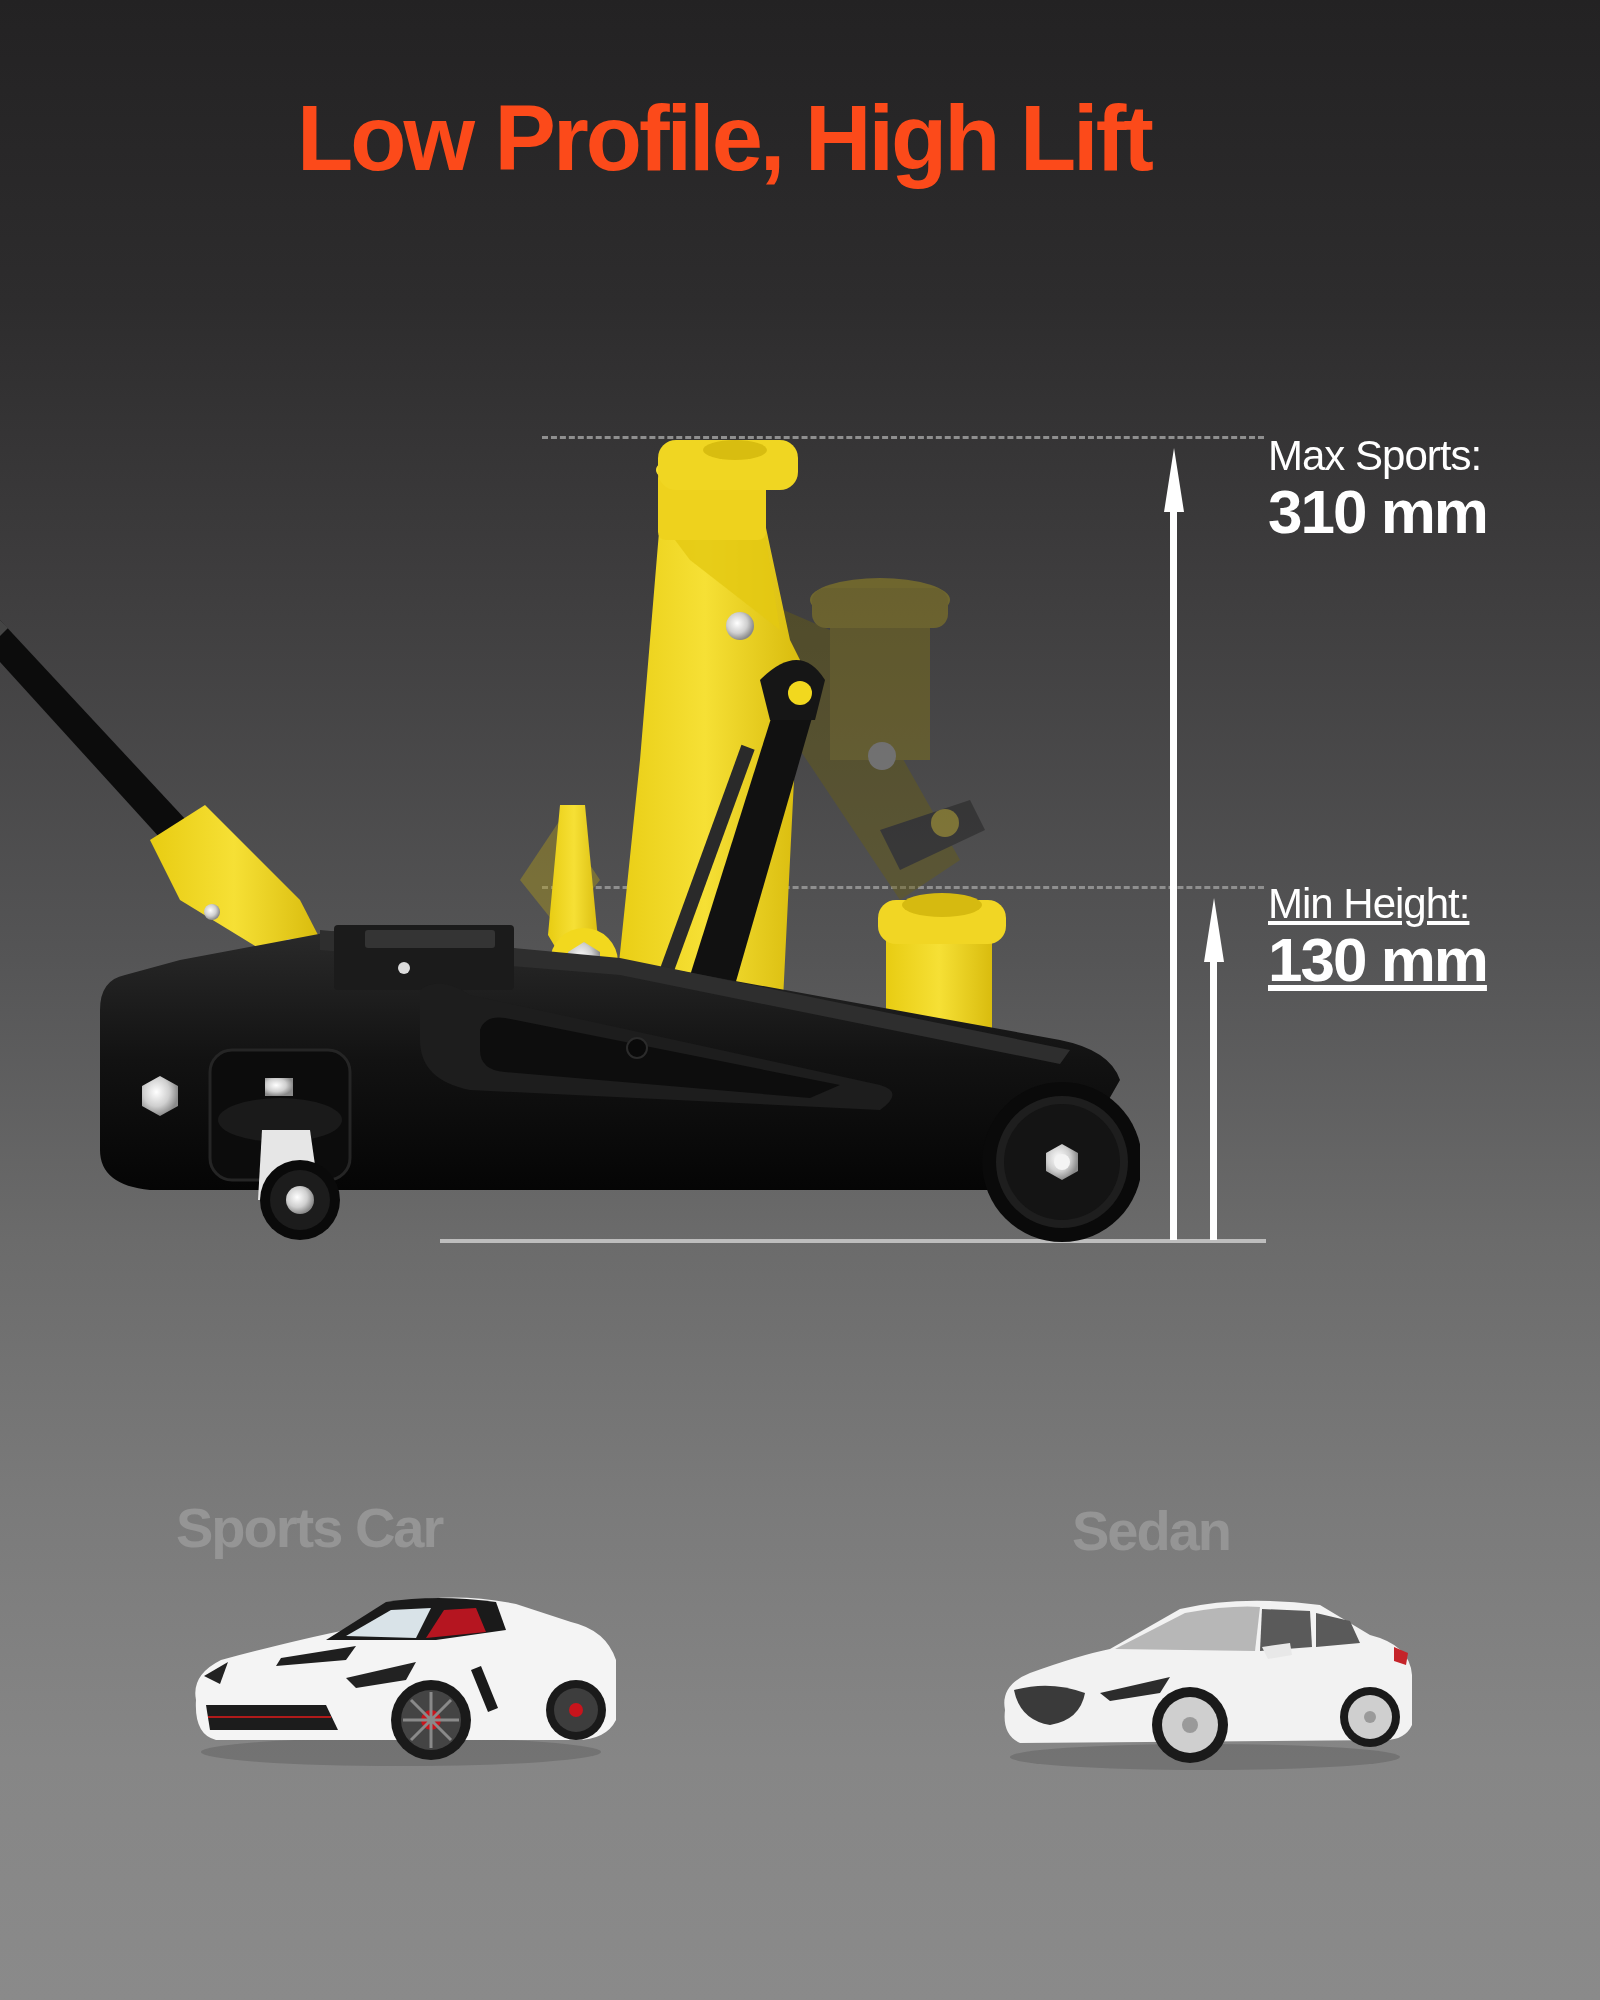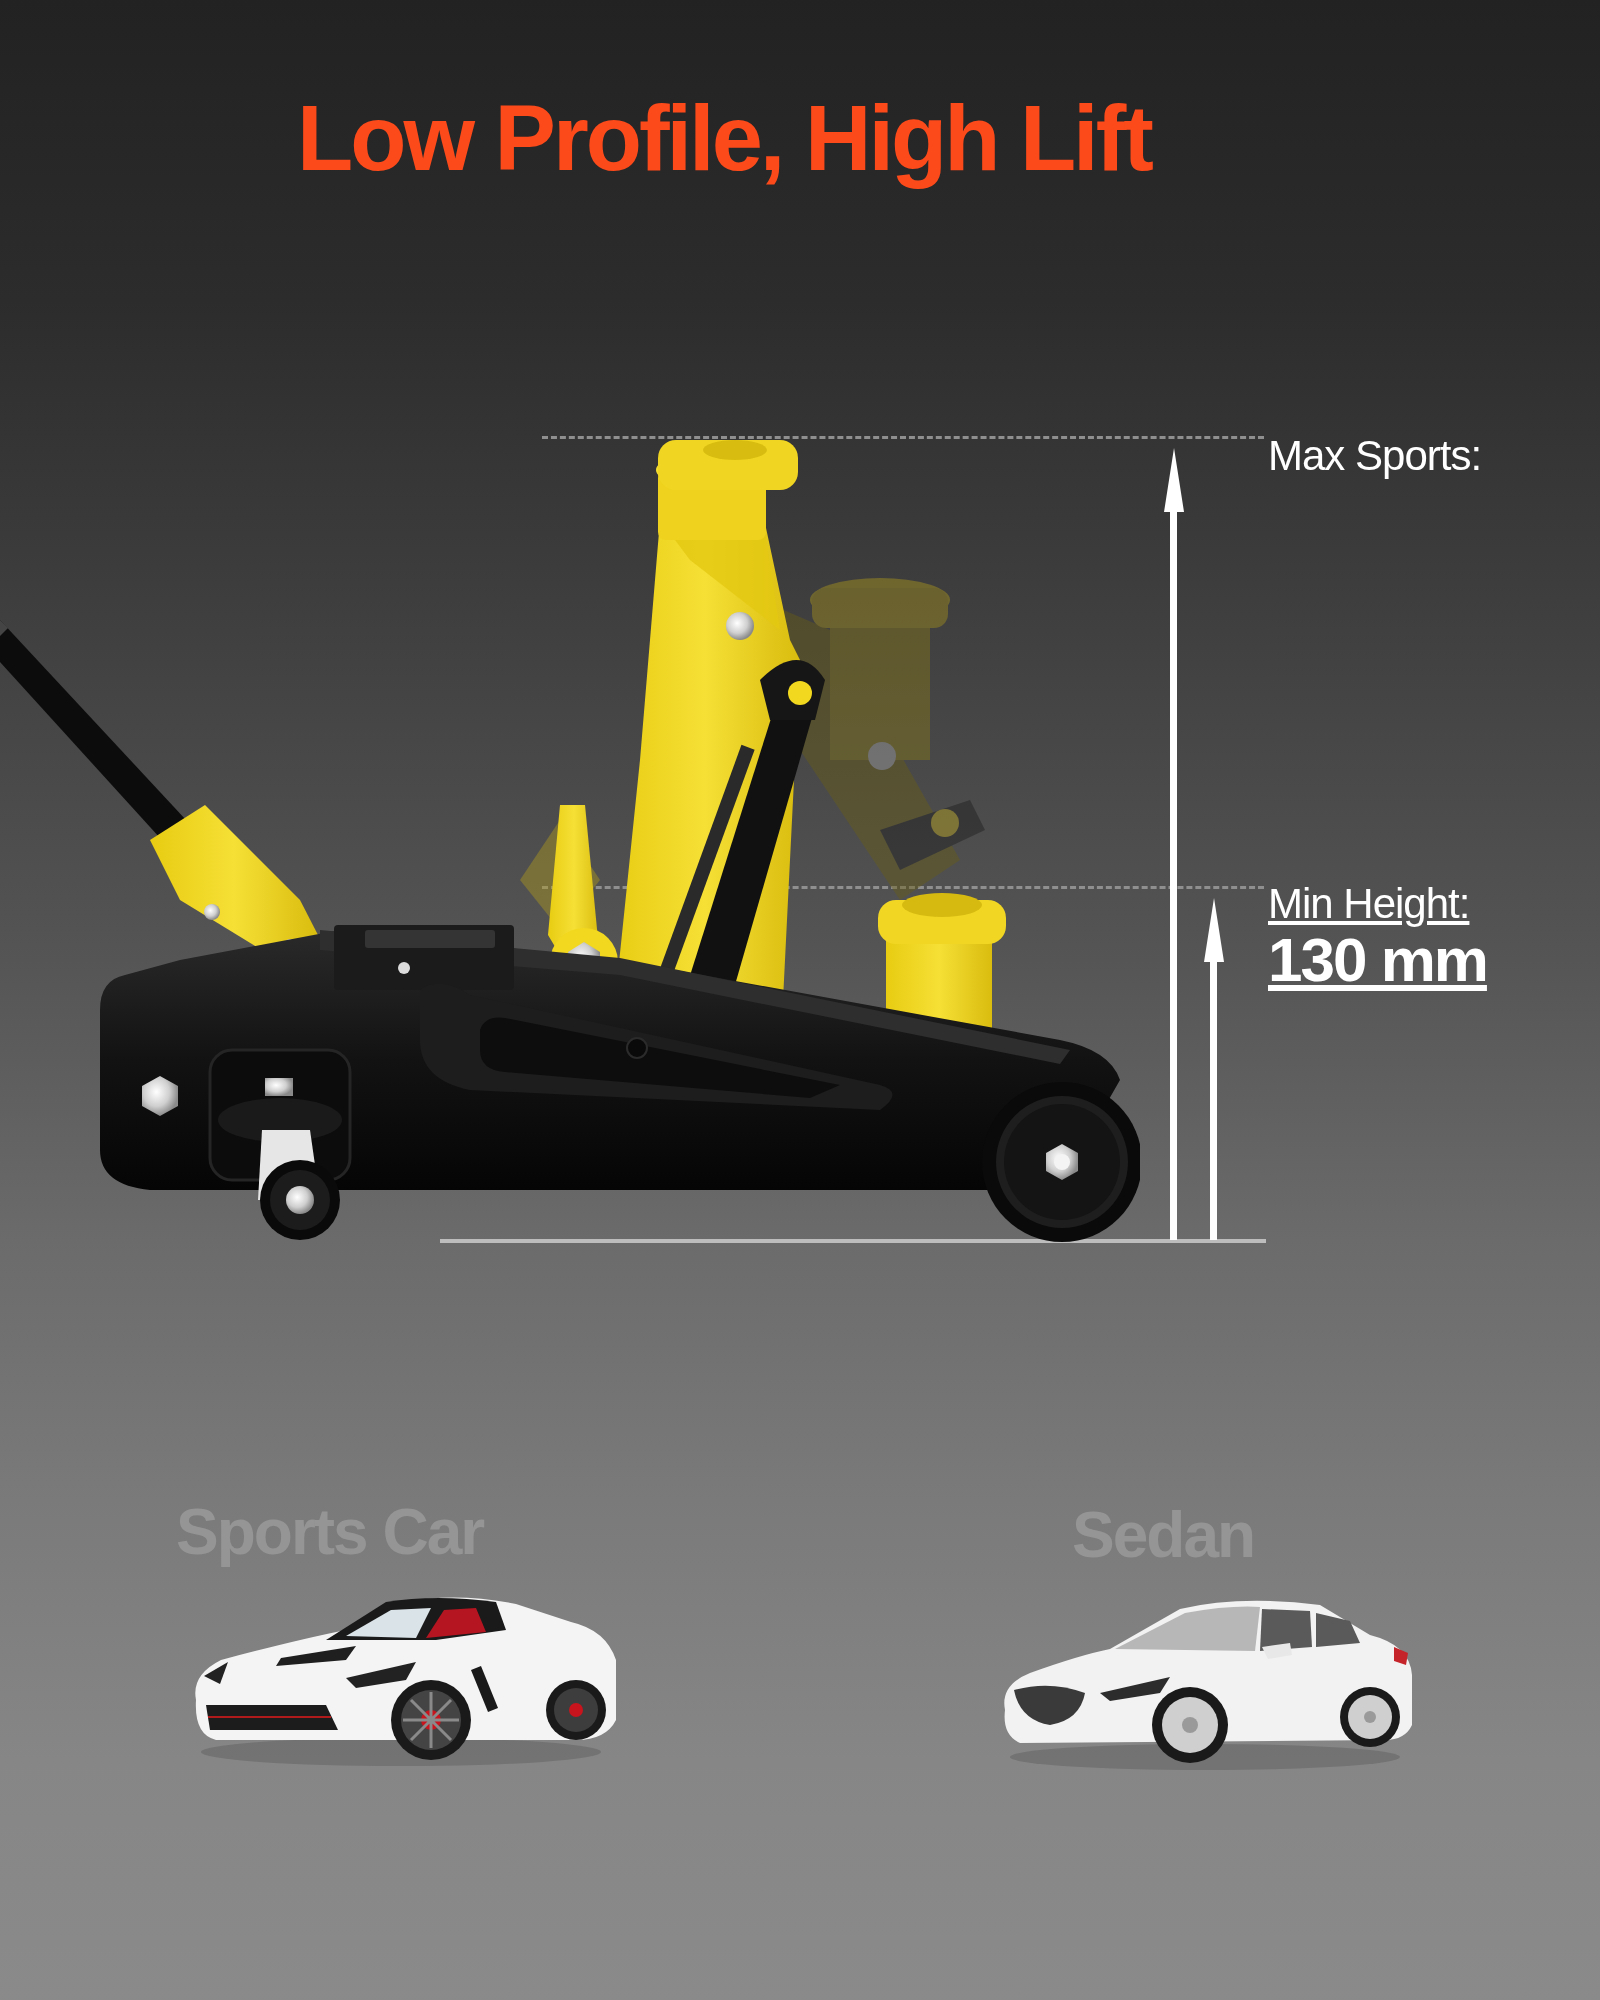--- a/index.html
+++ b/index.html
@@ -8,21 +8,21 @@
     font-family:"Liberation Sans","DejaVu Sans",sans-serif;}
   .title{position:absolute;left:0;top:92px;width:1448px;text-align:center;
     font-size:92px;font-weight:bold;letter-spacing:-3px;color:#fc4a1a;line-height:1;}
   .dash{position:absolute;height:0;border-top:3px dashed #8f8f8f;}
   .ground{position:absolute;left:440px;top:1239px;width:826px;height:4px;background:#bdbdbd;}
   .arrow-shaft{position:absolute;width:7px;background:#ffffff;}
   .arrow-head{position:absolute;width:0;height:0;border-left:10px solid transparent;border-right:10px solid transparent;border-bottom:64px solid #ffffff;}
   .spec{position:absolute;left:1268px;color:#ffffff;}
   .spec .lbl{font-size:42px;font-weight:normal;letter-spacing:-1px;line-height:1.15;}
   .spec .val{font-size:62px;font-weight:bold;letter-spacing:-2px;line-height:1.03;margin-top:14px;}
-  .car-label{position:absolute;font-size:64px;font-weight:bold;letter-spacing:-2px;color:#959595;line-height:1;}
+  .car-label{position:absolute;font-size:56px;font-weight:bold;letter-spacing:-2px;color:#959595;line-height:1;}
   .jack{position:absolute;left:0;top:420px;width:1140px;height:840px;}
   .car{position:absolute;}
 </style>
 </head>
 <body>
 
 <div class="title">Low Profile, High Lift</div>
 
 <div class="dash" style="left:542px;top:436px;width:722px;"></div>
 <div class="dash" style="left:542px;top:886px;width:722px;"></div>
@@ -33,20 +33,21 @@
   <div class="arrow-shaft" style="left:1170px;top:508px;height:732px;"></div>
 </div>
 
 <div>
   <div class="arrow-head" style="left:1204px;top:898px;"></div>
   <div class="arrow-shaft" style="left:1210px;top:958px;height:282px;"></div>
 </div>
 
 <div class="spec" style="top:432px;">
   <div class="lbl">Max Sports:</div>
+  <div class="val" style="margin-top:0">310 mm</div>
 </div>
 
 <div class="spec" style="top:880px;text-decoration:underline;">
   <div class="lbl">Min Height:</div>
   <div class="val" style="margin-top:0">130 mm</div>
 </div>
 
 <svg class="jack" viewBox="0 420 1140 840" xmlns="http://www.w3.org/2000/svg">
   <defs>
     <linearGradient id="yel" x1="0" y1="0" x2="1" y2="0">

